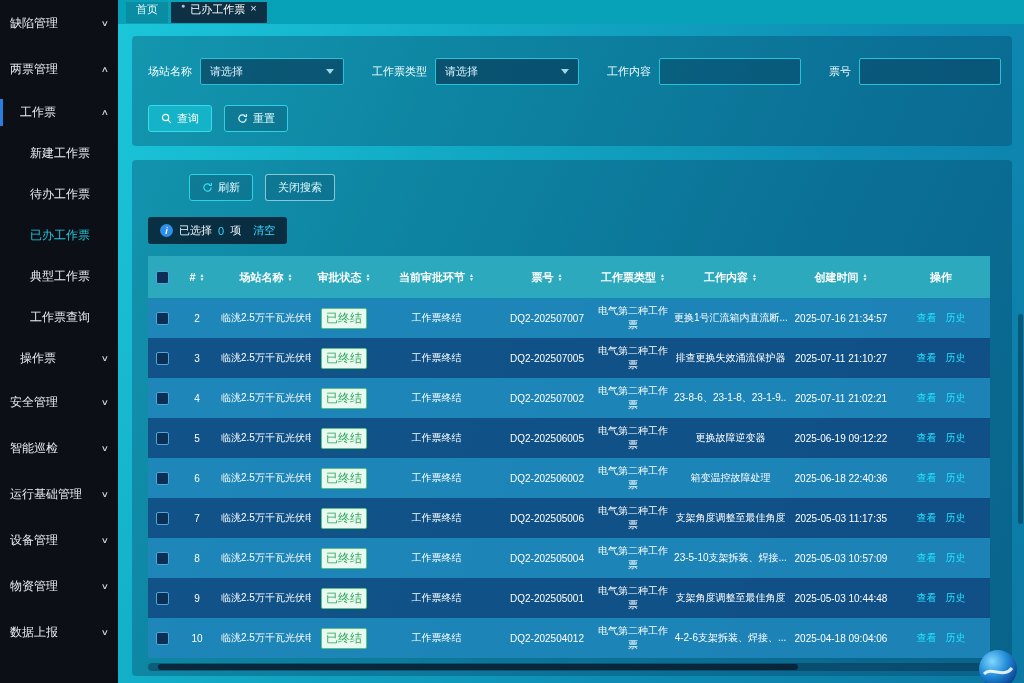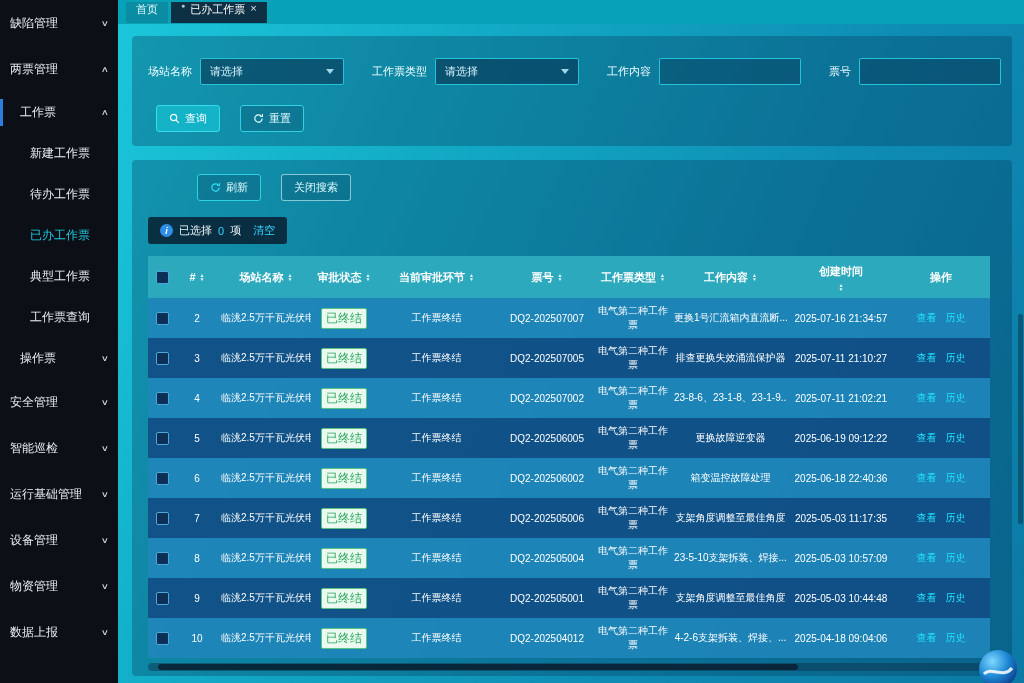--- a/index.html
+++ b/index.html
@@ -33,21 +33,21 @@
   .form-row { display:flex; align-items:center; gap:28px; flex-wrap:nowrap; }
   .field { display:flex; align-items:center; gap:8px; }
   .flabel { font-size:11px; color:#f2feff; white-space:nowrap; }
   .select { width:144px; height:27px; border:1px solid #25c2d8; background:rgba(6,42,72,0.55); color:#d8f4ff;
     font-size:11px; display:flex; align-items:center; justify-content:space-between; padding:0 9px; border-radius:2px; cursor:pointer; }
   .caret { width:0; height:0; border-left:4px solid transparent; border-right:4px solid transparent; border-top:5px solid #9fd9e6; }
   .tinput { width:142px; height:27px; border:1px solid #25c2d8; background:rgba(6,42,72,0.35); color:#eafdff;
     font-size:11px; padding:0 8px; border-radius:2px; outline:none; }
 
   .btn-row { display:flex; gap:12px; margin-top:20px; }
-  .btn { height:27px; padding:0 12px; font-size:11px; border-radius:3px; display:inline-flex; align-items:center; gap:5px; cursor:pointer;margin-left:8px; }
+  .btn { height:27px; padding:0 12px; font-size:11px; border-radius:3px; display:inline-flex; align-items:center; gap:5px; cursor:pointer; }
   .btn.primary { background:#14b3c8; border:1px solid #34dcec; color:#fff; }
   .btn.outline { background:rgba(9,58,88,0.25); border:1px solid #2fd2e4; color:#ddfbff; }
   .btn.outline.dim { border-color:rgba(200,245,250,0.65); }
   .ic { display:block; }
 
   
   .table-panel { flex:1; display:flex; flex-direction:column; min-height:0; padding:14px 16px 18px 16px; position:relative; overflow:hidden; }
   .toolbar { display:flex; gap:12px;padding-left:41px; }
   .sel-bar { margin-top:16px; }
   .sel-pill { display:inline-flex; align-items:center; gap:6px; height:27px; background:rgba(8,22,40,0.8); padding:0 12px; border-radius:3px; font-size:11px; color:#f0f8fc; }
@@ -66,21 +66,21 @@
 
   .tbody { }
   .row { display:flex; height:40px; align-items:center; color:#fff; }
   .tbody .row:nth-child(odd) { background:rgba(32,134,186,0.92); }
   .tbody .row:nth-child(even) { background:rgba(17,78,134,0.92); }
   .td { display:flex; align-items:center; justify-content:center; font-size:10px; flex-shrink:0; padding:0 3px; text-align:center; overflow:hidden; }
   .ell { white-space:nowrap; overflow:hidden; max-width:100%; }
 
   .c-check { width:28px; } .c-idx { width:42px; } .c-station { width:96px; } .c-status { width:60px; }
   .c-step { width:125px; } .c-ticket { width:96px; } .c-type { width:76px; } .c-content { width:119px; }
-  .c-created { width:102px;flex-direction:column; } .c-action { width:98px; gap:9px; }
+  .c-created { width:102px; } .c-action { width:98px; gap:9px; }
 
   .checkbox { width:13px; height:13px; border:1px solid #4fa6dc; background:#0c2f55; border-radius:2px; display:inline-block; cursor:pointer; }
   .badge { font-size:12px; color:#2fa85c; background:#eafaf0; border:1px solid #5cc283; border-radius:2px; padding:1px 4px; white-space:nowrap; }
   .link { color:#23e2ff; cursor:pointer; font-size:10px; white-space:nowrap; }
 
   
   .hscroll { position:absolute; left:16px; width:842px; bottom:5px; height:8px; background:rgba(10,45,70,0.45); border-radius:4px; }
   .hscroll-thumb { position:absolute; left:10px; top:1px; height:6px; width:76%; background:rgba(9,30,48,0.85); border-radius:3px; cursor:grab; }
   .vscroll { position:absolute; right:1px; top:290px; width:5px; height:210px; background:rgba(8,40,62,0.45); border-radius:3px; }
   .logo { position:absolute; right:6px; bottom:-6px; width:40px; height:40px; cursor:pointer; }

